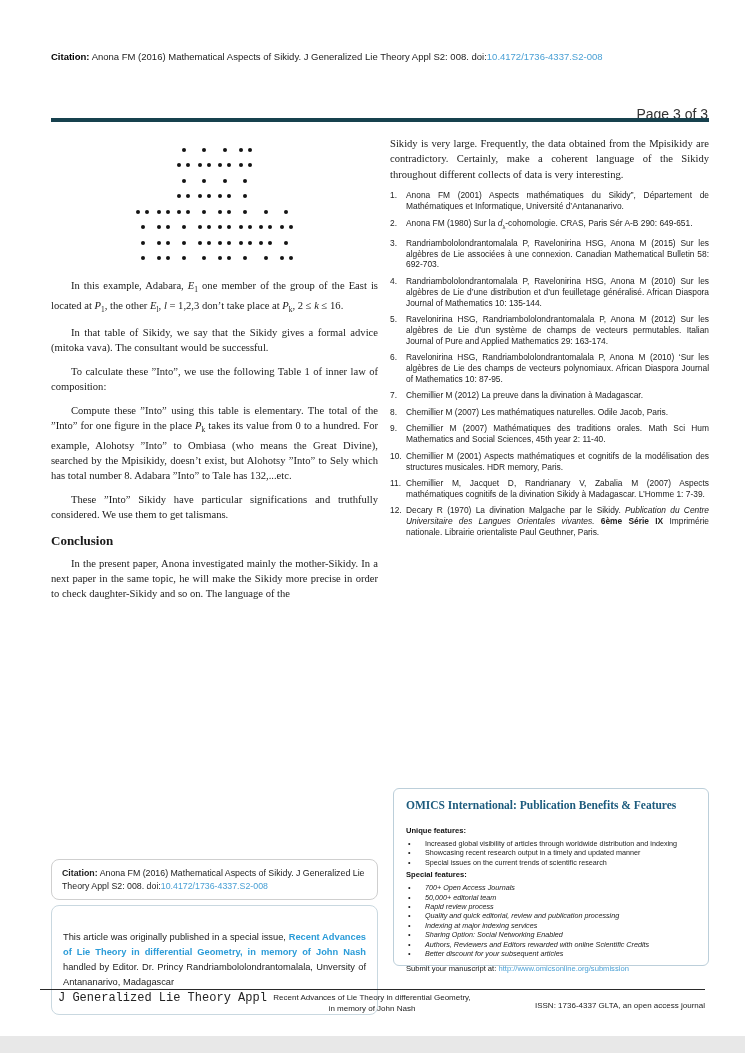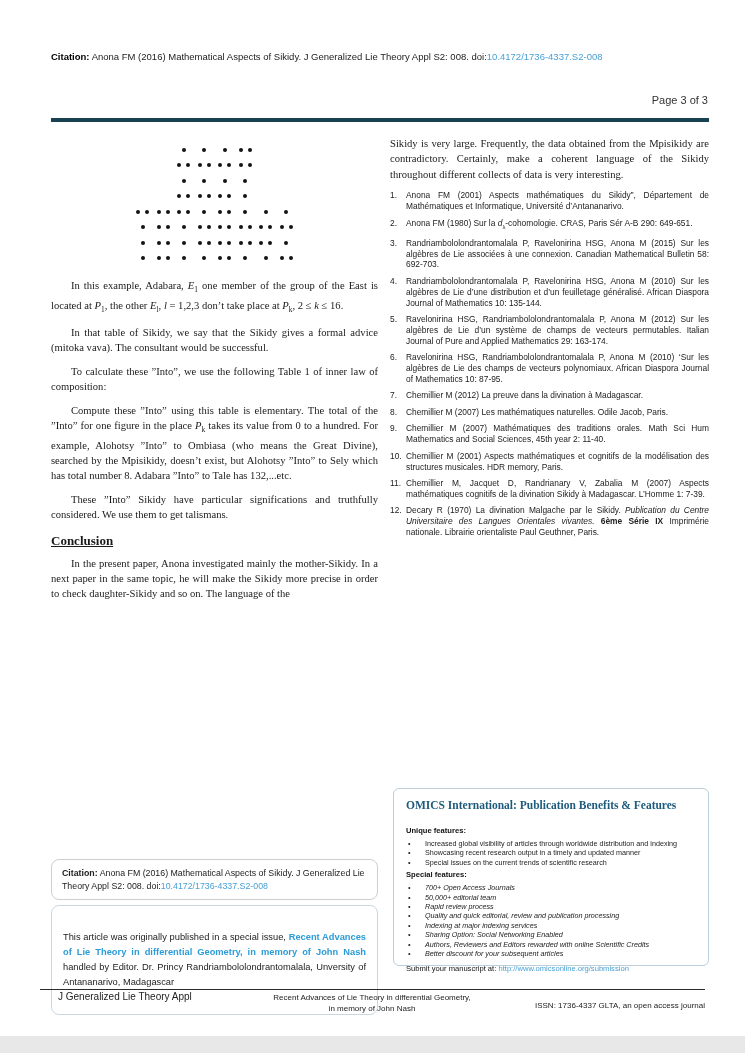--- a/index.html
+++ b/index.html
@@ -11,38 +11,38 @@
   }
   .link { color:#4aa0d5; text-decoration:none; cursor:pointer; }
 
   
   .top-citation {
     position:absolute; left:51px; top:50px; width:660px;
     font-family:"Liberation Sans", sans-serif; font-size:9.5px; line-height:13px; color:#222;
   }
   .top-citation b { color:#000; }
   .page-num {
-    position:absolute; right:37px; top:94px;
-    font-family:"Liberation Sans", sans-serif; font-size:11px; color:#333;
+    position:absolute; right:37px; top:106px;
+    font-family:"Liberation Sans", sans-serif; font-size:14px; color:#333;
   }
   .header-rule {
     position:absolute; left:51px; right:36px; top:118px;
     height:4px; background:#17414e;
   }
 
   
   .col-left  { position:absolute; left:51px;  top:132px; width:327px; }
   .col-right { position:absolute; left:390px; top:136px; width:319px; }
 
   .para {
     font-size:10.6px; line-height:15.4px; text-align:justify;
     text-indent:20px; margin-bottom:8px;
   }
   .para.noindent { text-indent:0; }
-  .section-heading { font-size:13px; font-weight:bold; margin:10px 0 7px;text-decoration:underline; }
+  .section-heading { font-size:13px; font-weight:bold; margin:10px 0 7px; }
 
   
   .fig { width:164px; margin:10px auto 12px; }
   .fig-row { display:flex; height:15.5px; }
   .fig-cell { width:20.5px; display:flex; justify-content:center; align-items:center; }
   .dot { display:inline-block; width:4px; height:4px; border-radius:50%; background:#141414; margin:0 2.4px; }
 
   
   .refs-heading {
     font-family:"Liberation Sans", sans-serif; font-weight:bold;
@@ -92,21 +92,21 @@
     position:absolute; left:51px; top:905px; width:327px;
     border:1px solid #c9d8e0; border-radius:8px; background:#fff;
     padding:24px 11px;
     font-family:"Liberation Sans", sans-serif; font-size:9.3px; line-height:15px; color:#222;
     text-align:justify;
   }
   .issue-box .blue-bold { color:#2b9cd8; font-weight:bold; }
 
   
   .footer-rule { position:absolute; left:40px; right:40px; top:989px; border-top:1.5px solid #2a2a2a; }
-  .footer-left  { position:absolute; left:58px;  top:991px; font-family:Liberation Sans, sans-serif; font-size:10px; color:#222; }
+  .footer-left  { position:absolute; left:58px;  top:991px; font-family:Liberation Mono, monospace; font-size:12px; color:#222; }
   .footer-center{ position:absolute; left:272px; top:992px; width:200px; text-align:center; font-family:"Liberation Sans", sans-serif; font-size:8px; line-height:11px; color:#222; }
   .footer-right { position:absolute; right:40px; top:1001px; font-family:"Liberation Sans", sans-serif; font-size:8px; color:#222; }
 
   sub { font-size:70%; }
 </style>
 </head>
 <body>
 
 <div class="page">
 

